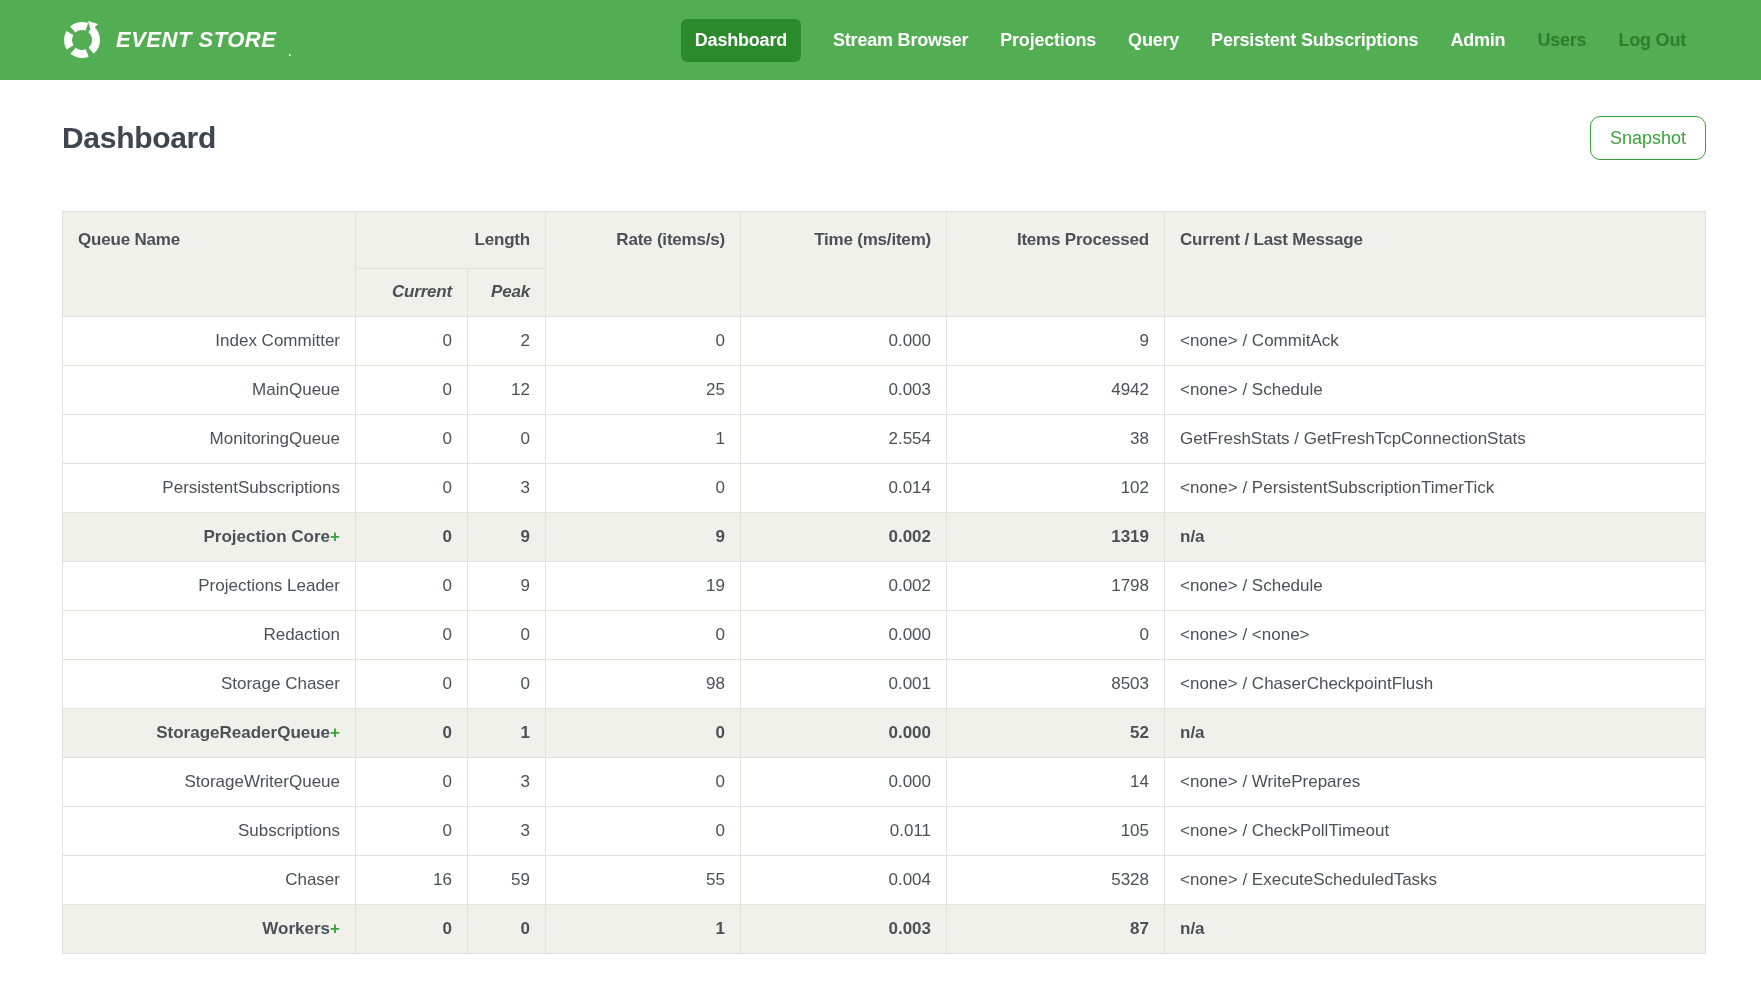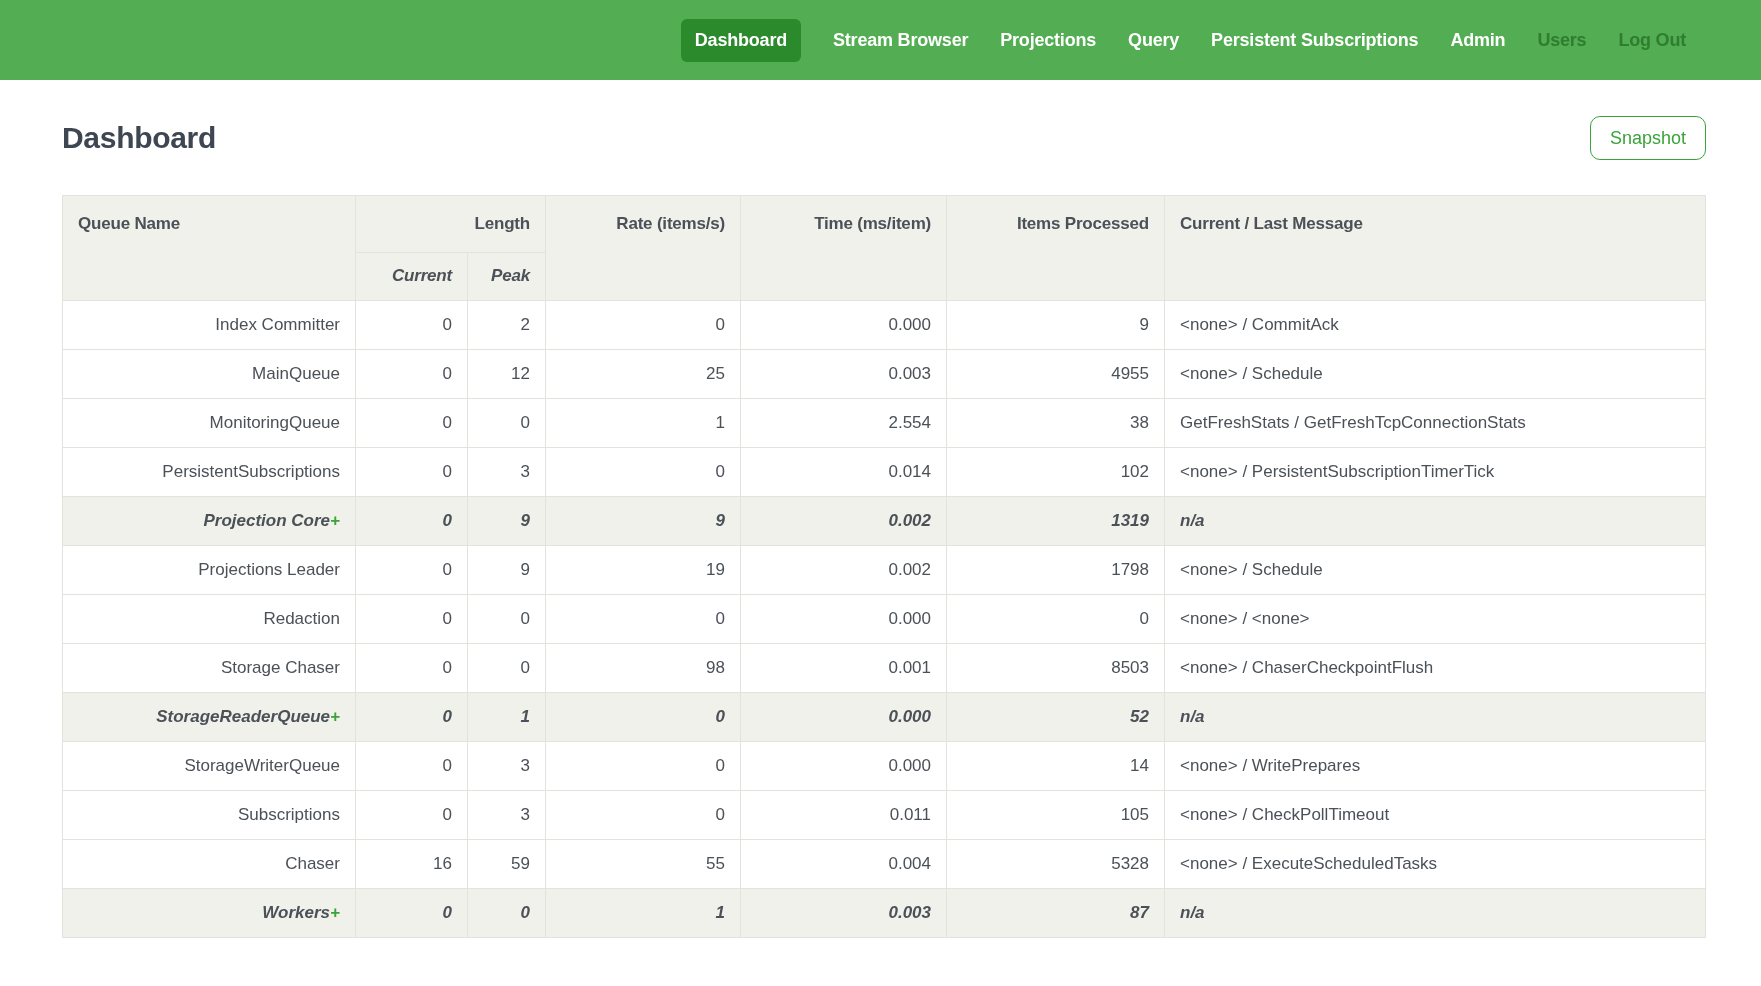--- a/index.html
+++ b/index.html
@@ -77,21 +77,21 @@
     font-family: inherit;
     font-size: 18px;
     padding: 12px 19px;
     border-radius: 10px;
     cursor: pointer;
     line-height: 1;
   }
 
   
   table.queues {
-    margin-top: 35px;
+    margin-top: 51px;
     width: 100%;
     border-collapse: collapse;
     table-layout: fixed;
     font-size: 17px;
   }
   table.queues th, table.queues td {
     border: 1px solid var(--border, #e1e3dc);
     padding: 14px 15px;
     color: var(--body-text, #4b5157);
     overflow: hidden;
@@ -110,34 +110,41 @@
     font-style: italic;
     font-weight: 700;
     padding-top: 13px; 
   }
   table.queues td.num { text-align: right; }
   table.queues td.msg { text-align: left; }
   table.queues td.name { text-align: left; }
   table.queues tr.group td {
     background: var(--header-bg, #f0f1eb);
     font-weight: 700;
-    font-style: italic;
   }
   .name-wrap { display: flex; align-items: center; justify-content: flex-end; }
   .plus-icon {
     color: var(--accent-green, #3aa33a);
     font-weight: 700;
     font-size: 17px;
     cursor: pointer;
   }
 </style>
 </head>
 <body>
 
 <header class="navbar">
+  <div class="brand">
+    <svg width="44" height="44" viewBox="0 0 44 44" aria-hidden="true">
+      <circle cx="22" cy="22" r="14" fill="none" stroke="#ffffff" stroke-width="8" stroke-dasharray="15 4.5" stroke-dashoffset="3"></circle>
+      <path d="M28 3 L38 6 L31 13 Z" fill="#ffffff"></path>
+    </svg>
+    <span class="brand-text">EVENT STORE</span>
+    <span class="brand-mark">.</span>
+  </div>
   <nav class="nav" id="main-nav">
       <a class="nav-item active">Dashboard</a>
       <a class="nav-item">Stream Browser</a>
       <a class="nav-item">Projections</a>
       <a class="nav-item">Query</a>
       <a class="nav-item">Persistent Subscriptions</a>
       <a class="nav-item">Admin</a>
       <a class="nav-item muted">Users</a>
       <a class="nav-item muted">Log Out</a>
     </nav>
@@ -190,21 +197,21 @@
         <tr class="">
           <td class="name">
             <span class="name-wrap">
               <span>MainQueue</span>
             </span>
           </td>
           <td class="num">0</td>
           <td class="num">12</td>
           <td class="num">25</td>
           <td class="num">0.003</td>
-          <td class="num">4955</td>
+          <td class="num">4942</td>
           <td class="msg">&lt;none&gt; / Schedule</td>
         </tr>
         <tr class="">
           <td class="name">
             <span class="name-wrap">
               <span>MonitoringQueue</span>
             </span>
           </td>
           <td class="num">0</td>
           <td class="num">0</td>

